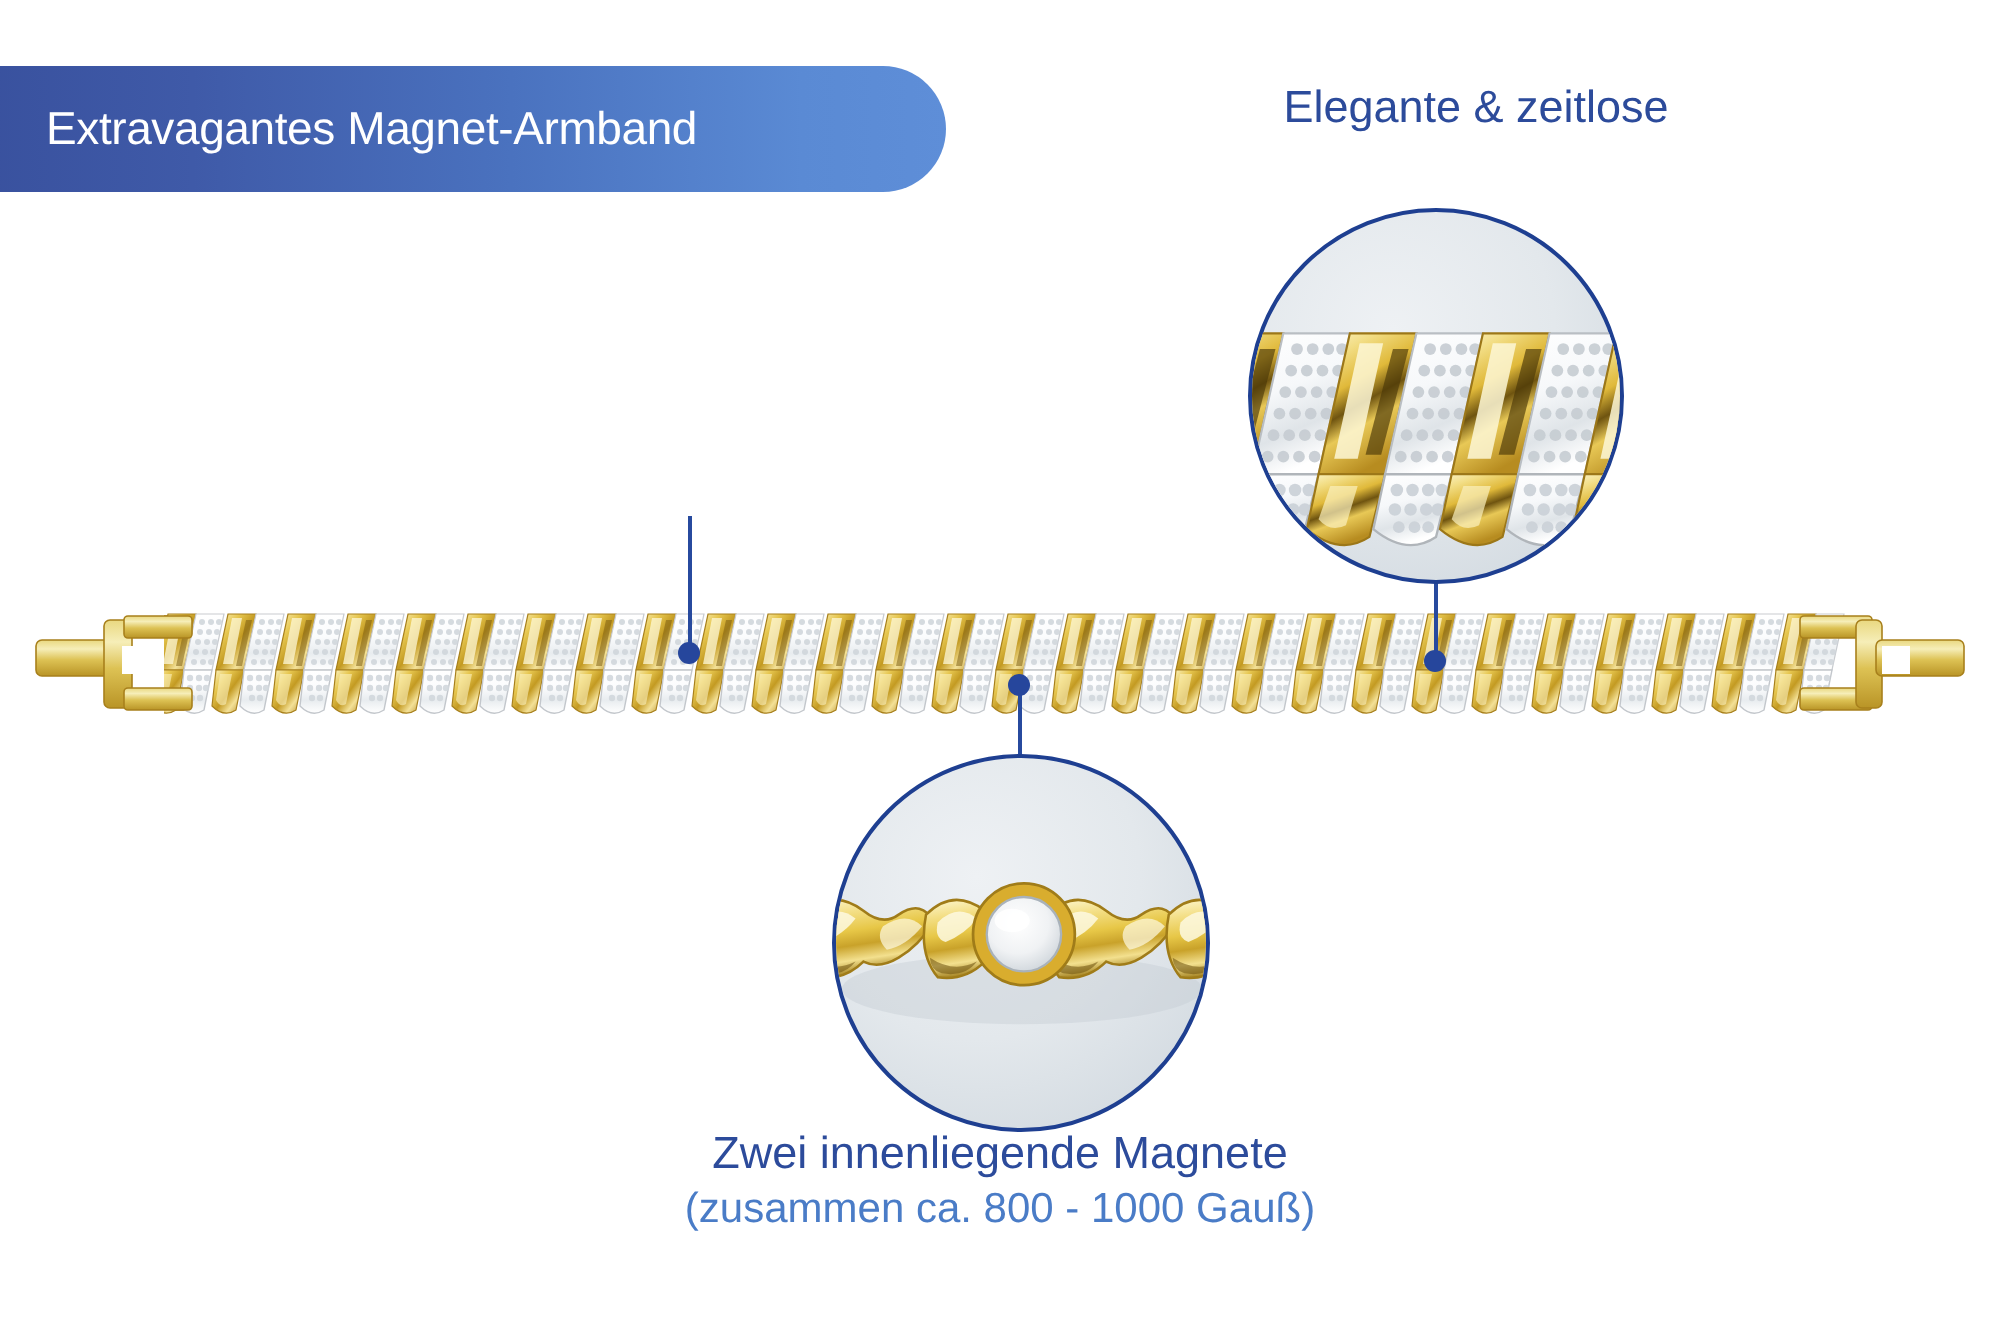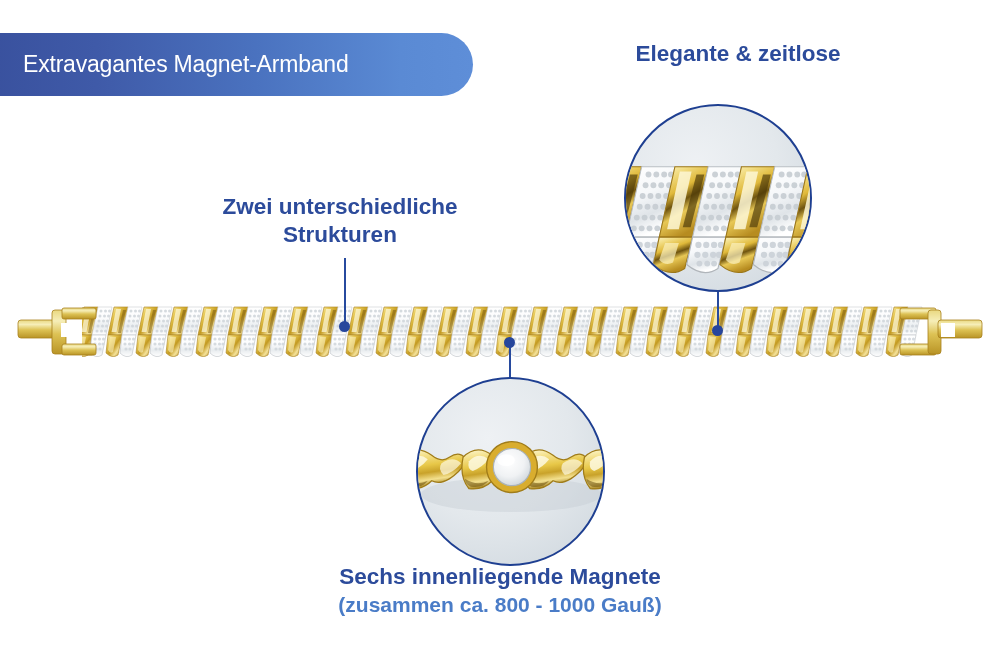--- a/index.html
+++ b/index.html
@@ -28,28 +28,28 @@
     font-size:23px;
     font-weight:normal;
     letter-spacing:-0.2px;
     white-space:nowrap;
   }
 
   
   .callout{position:absolute;text-align:center;}
   .callout .line{
     color:#2c4b9b;
-    font-weight:bold;
+    font-weight:normal;
     font-size:22.5px;
     line-height:28px;
     white-space:nowrap;
   }
   .callout .sub{
     color:#4a7cc7;
-    font-weight:bold;
+    font-weight:normal;
     font-size:21px;
     line-height:28px;
     white-space:nowrap;
   }
 
   #callout-bicolor{left:578px;top:40px;width:320px;}
   #callout-strukturen{left:175px;top:193px;width:330px;}
   #callout-magnete{left:265px;top:563px;width:470px;}
 
   
@@ -352,23 +352,19 @@
         <circle cx="96" cy="90" r="19" fill="url(#mMag)" stroke="#a9b2ba" stroke-width="1.2"></circle>
         <ellipse cx="90" cy="83" rx="9" ry="6" fill="#ffffff" opacity="0.85"></ellipse>
       </g>
     </svg>
   </div>
 
   <div class="callout" id="callout-bicolor">
     <div class="line">Elegante &amp; zeitlose</div>
   </div>
 
-  <div class="callout" id="callout-strukturen">
-    <div class="line">Zwei unterschiedliche</div>
-    <div class="line">Strukturen</div>
-  </div>
 
   <div class="callout" id="callout-magnete">
-    <div class="line">Sechs innenliegende Magnete</div>
+    <div class="line">Zwei innenliegende Magnete</div>
     <div class="sub">(zusammen ca. 800 - 1000 Gauß)</div>
   </div>
 
 </div>
 
 </body></html>

